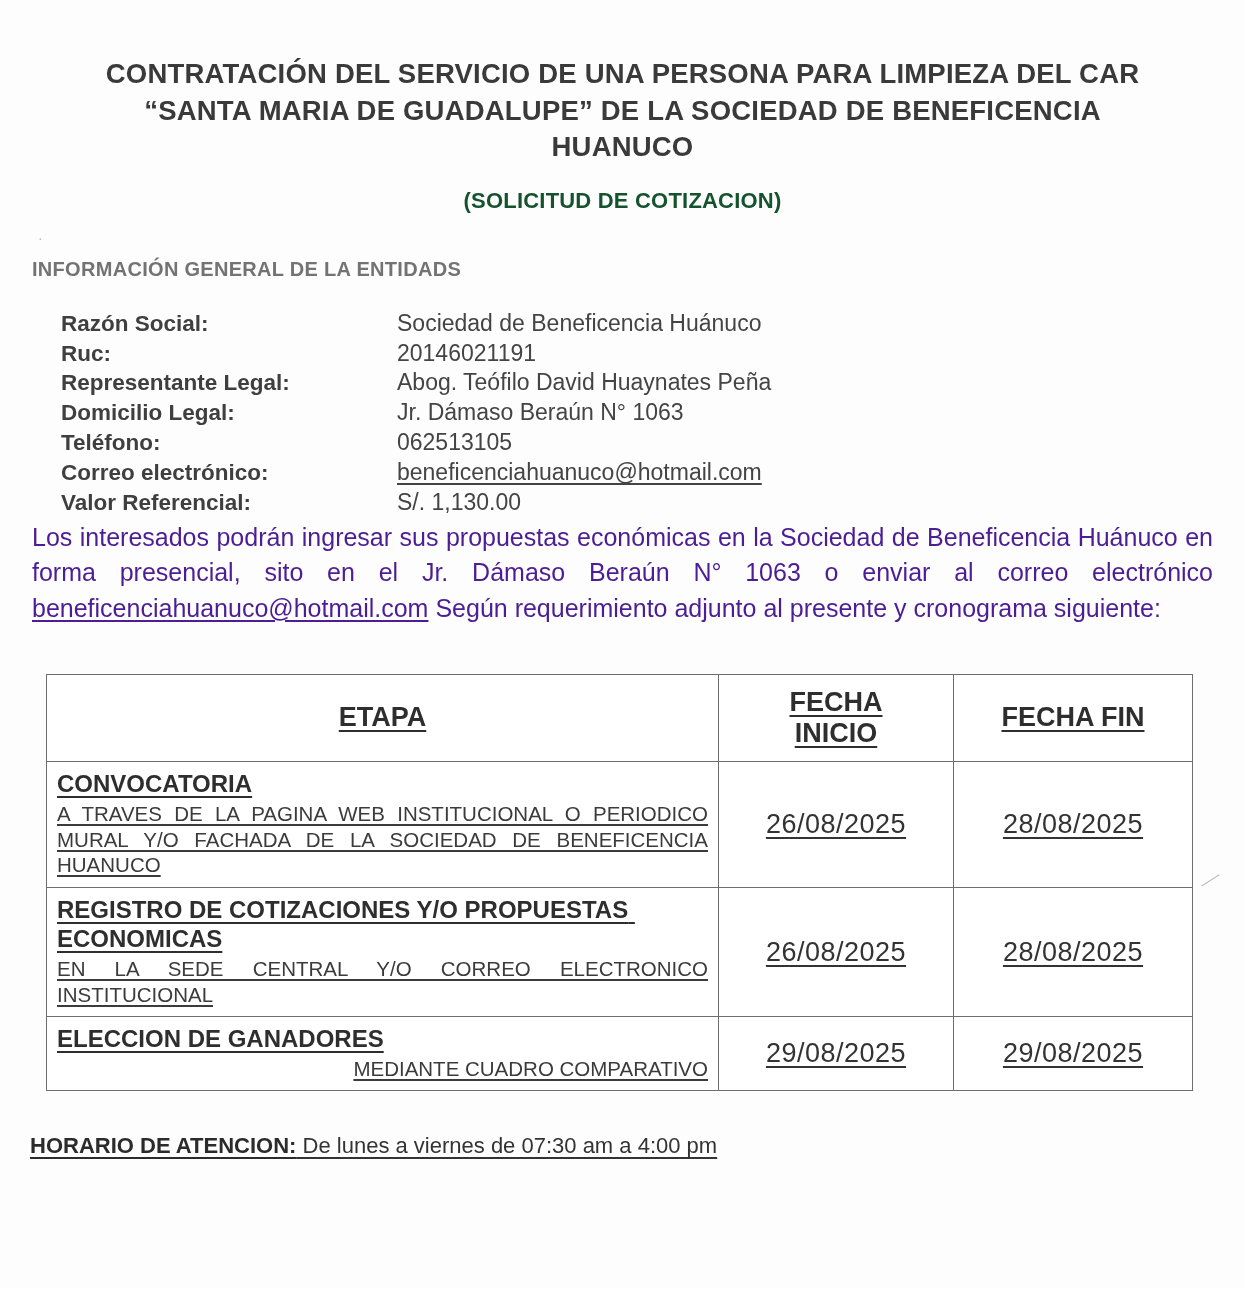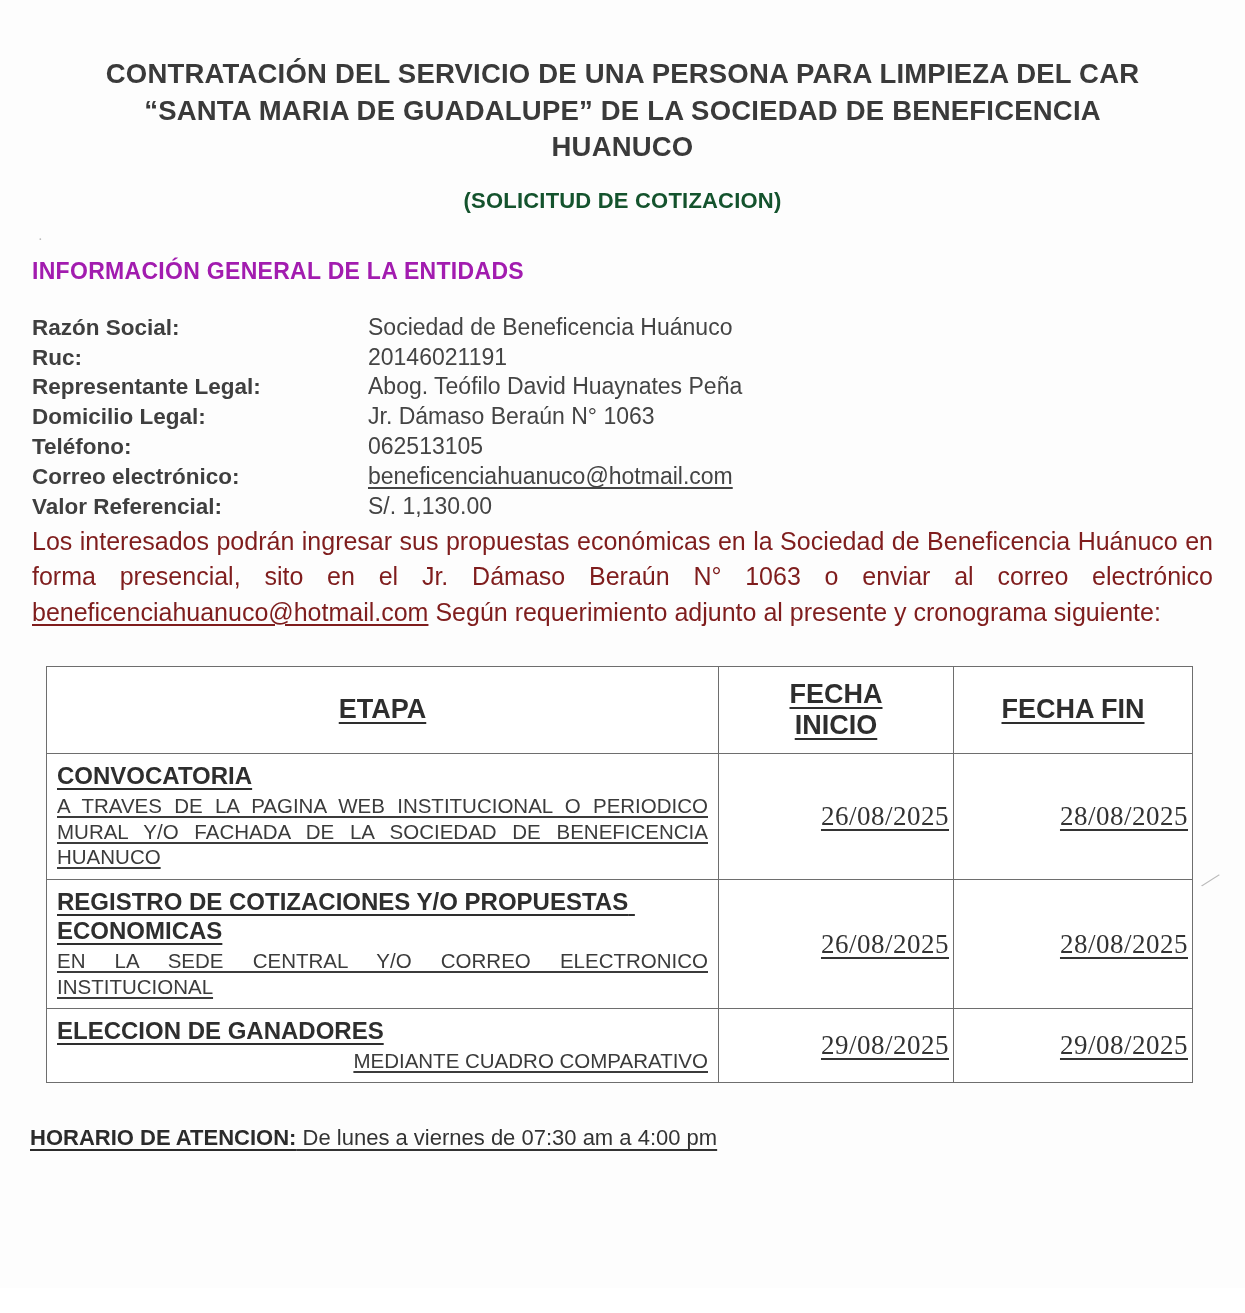--- a/index.html
+++ b/index.html
@@ -34,24 +34,24 @@
     font-size: 22px;
     font-weight: bold;
     letter-spacing: 0.2px;
     color: #14532d;
     margin: 22px 0 0 0;
   }
 
   
   .section-heading {
     margin: 44px 0 0 32px;
-    font-size: 23px;
+    font-size: 20px;
     font-weight: bold;
     letter-spacing: 0.3px;
-    color: #a21caf;
+    color: #737373;
   }
 
   
   .info-list {
     margin: 28px 0 0 0;
     padding: 0;
     list-style: none;
   }
   .info-row {
     display: flex;
@@ -59,49 +59,50 @@
     line-height: 1.30;
   }
   .info-label {
     width: 368px;
     padding-left: 32px;
     box-sizing: border-box;
     font-size: 22.5px;
     font-weight: bold;
     color: #3f3f3f;
     flex: 0 0 auto;
+    margin-left: 29px;
   }
   .info-value {
     font-size: 23px;
     color: #444;
     font-weight: normal;
   }
   .info-value.link {
     text-decoration: underline;
     text-underline-offset: 3px;
   }
 
   
   .intro-para {
     margin: 2px 32px 12px 32px;
     font-size: 25px;
     line-height: 1.42;
-    color: #7f1d1d;
+    color: #4c1d95;
     text-align: justify;
     text-justify: inter-word;
   }
   .intro-para .link {
     text-decoration: underline;
     text-underline-offset: 3px;
   }
   .intro-para .nowrap { white-space: nowrap; }
 
   
   .schedule-wrap {
-    margin: 36px 0 0 46px;
+    margin: 48px 0 0 46px;
     width: 1146px;
   }
   table.schedule {
     width: 100%;
     border-collapse: collapse;
     table-layout: fixed;
   }
   table.schedule th,
   table.schedule td {
     border: 1.4px solid #6e6e6e;
@@ -149,23 +150,22 @@
     line-height: 1.26;
     text-decoration: underline;
     text-underline-offset: 3px;
     text-align: justify;
     text-justify: inter-word;
     margin-top: 2px;
   }
   .etapa-sub.nojustify { text-align: right; }
 
   td.date-cell {
-    text-align: right;
+    text-align: center;
     padding: 6px 4px;
-    font-family: Liberation Serif, serif;
   }
   .date-text {
     display: inline-block;
     font-size: 27px;
     color: #333;
     text-decoration: underline;
     text-underline-offset: 4px;
     letter-spacing: 0.5px;
   }
 

